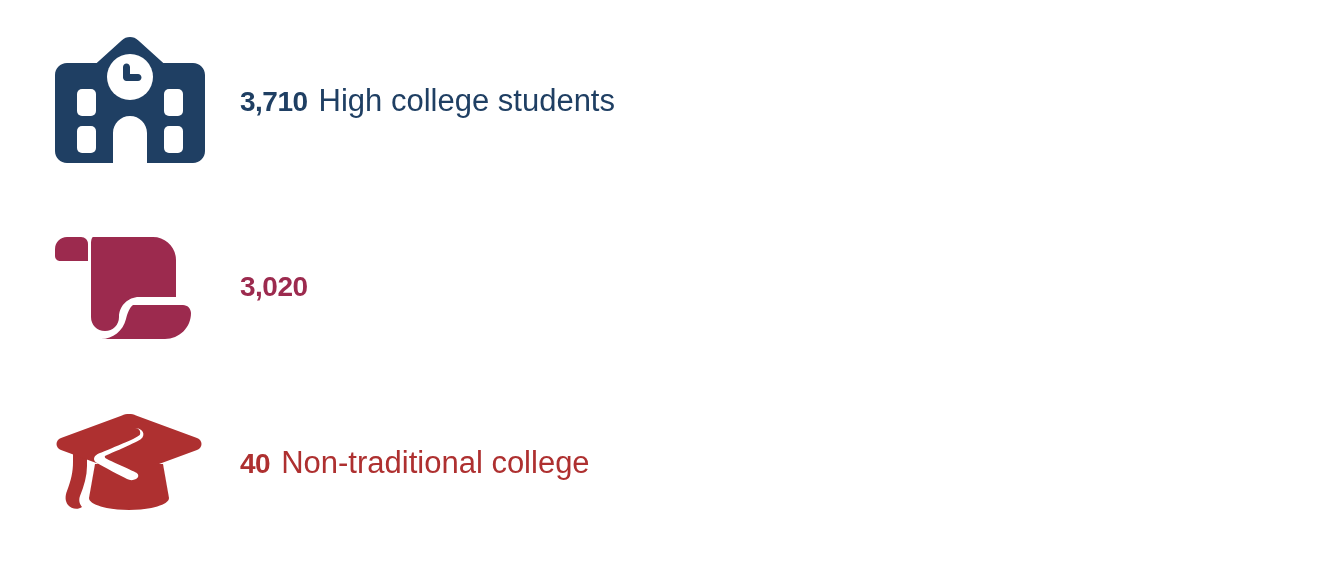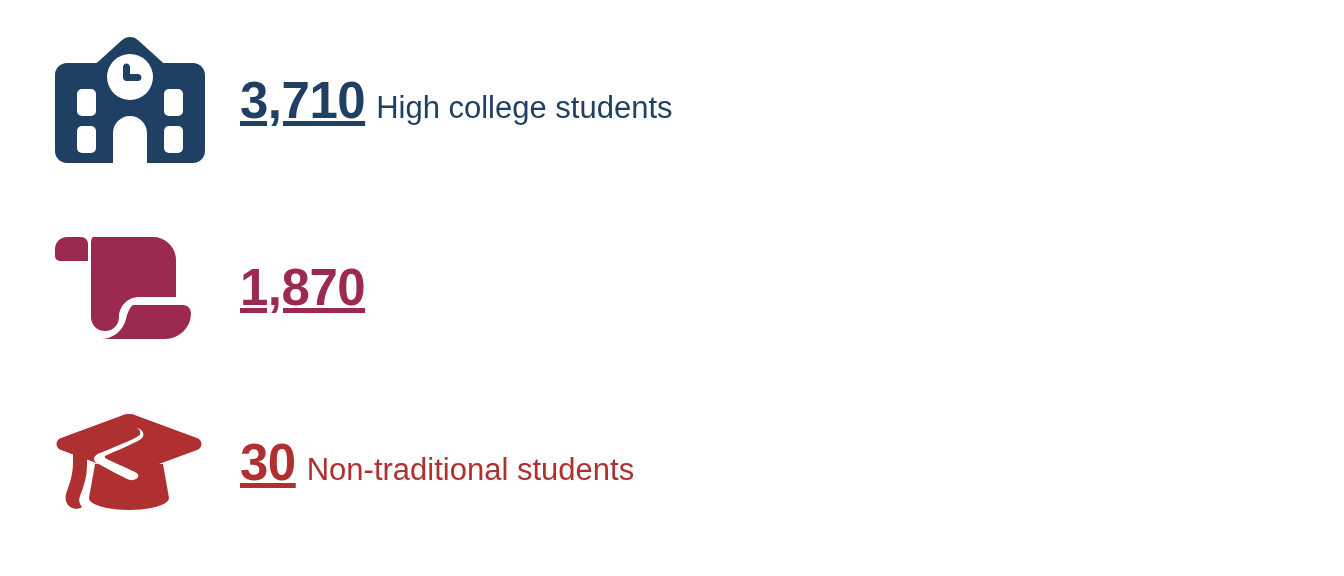--- a/index.html
+++ b/index.html
@@ -46,24 +46,23 @@
   }
 
   .stat-text {
     display: flex;
     align-items: baseline;
     margin-left: 35px;
     white-space: nowrap;
     line-height: 1;
   }
   .stat-value {
-    font-size: 51px;
+    font-size: 28px;
     font-weight: bold;
     letter-spacing: -0.5px;
-    text-decoration: underline;
   }
   .stat-label {
     font-size: 31px;
     font-weight: normal;
     margin-left: 11px;
     letter-spacing: 0px;
   }
 
   .c-navy   { color: #1F3F63; }
   .c-crimson{ color: #9C2A4E; }
@@ -116,21 +115,21 @@
           <path d="M38 2 L98 2 C110.7 2 121 12.3 121 25 L121 62 L84 62
                    C73 62 64 71 64 82 C64 90 58 96 50 96 C42 96 36 90 36 82 L36 9
                    C36 5 37 2 38 2 Z"></path>
 
           <path d="M78 70 L128 70 C132.4 70 136 73.6 136 78 C136 92.4 124.4 104 110 104
                    L46 104 C58 104 68 96 71 84 C72.3 78.6 74.8 72 78 70 Z"></path>
         </g>
       </svg>
     </div>
     <div class="stat-text">
-      <span class="stat-value c-crimson">1,870</span>
+      <span class="stat-value c-crimson">3,020</span>
     </div>
   </div>
 
   <div class="stat-row stat-row-3">
     <div class="icon-wrap">
       <svg width="148" height="96" viewBox="0 0 148 96" aria-hidden="true">
         <g fill="#AE3030">
 
           <path d="M22 26 C28 26 32 30 32 36 L32 52 C32 62 29 72 25 82
                    C23.5 86 24.5 90 27 93 C23 96 16 95 13 91 C10 87 10 82 12 77
@@ -143,18 +142,18 @@
           <path d="M40 50 L108 50 L114 84 C114 90.6 96 96 74 96 C52 96 34 90.6 34 84 L40 50 Z"></path>
         </g>
 
         <path d="M80 14 C84 14 86 17 85 20.5 C84 24 44 39 42 40.5
                  C38 43 38 47 42 49 C49 53 66 62 72 65 C75 66.5 78 66.5 81 65
                  C84 63.5 84 60 81 58.5 C78 57 58 48 52 45 C49 43.5 49 42 52 41
                  C58 38.5 82 28 86 25 C91 21 88 14 80 14 Z" fill="#ffffff"></path>
       </svg>
     </div>
     <div class="stat-text">
-      <span class="stat-value c-brick">30</span>
-      <span class="stat-label c-brick">Non-traditional students</span>
+      <span class="stat-value c-brick">40</span>
+      <span class="stat-label c-brick">Non-traditional college</span>
     </div>
   </div>
 
 </div>
 
 </body></html>

